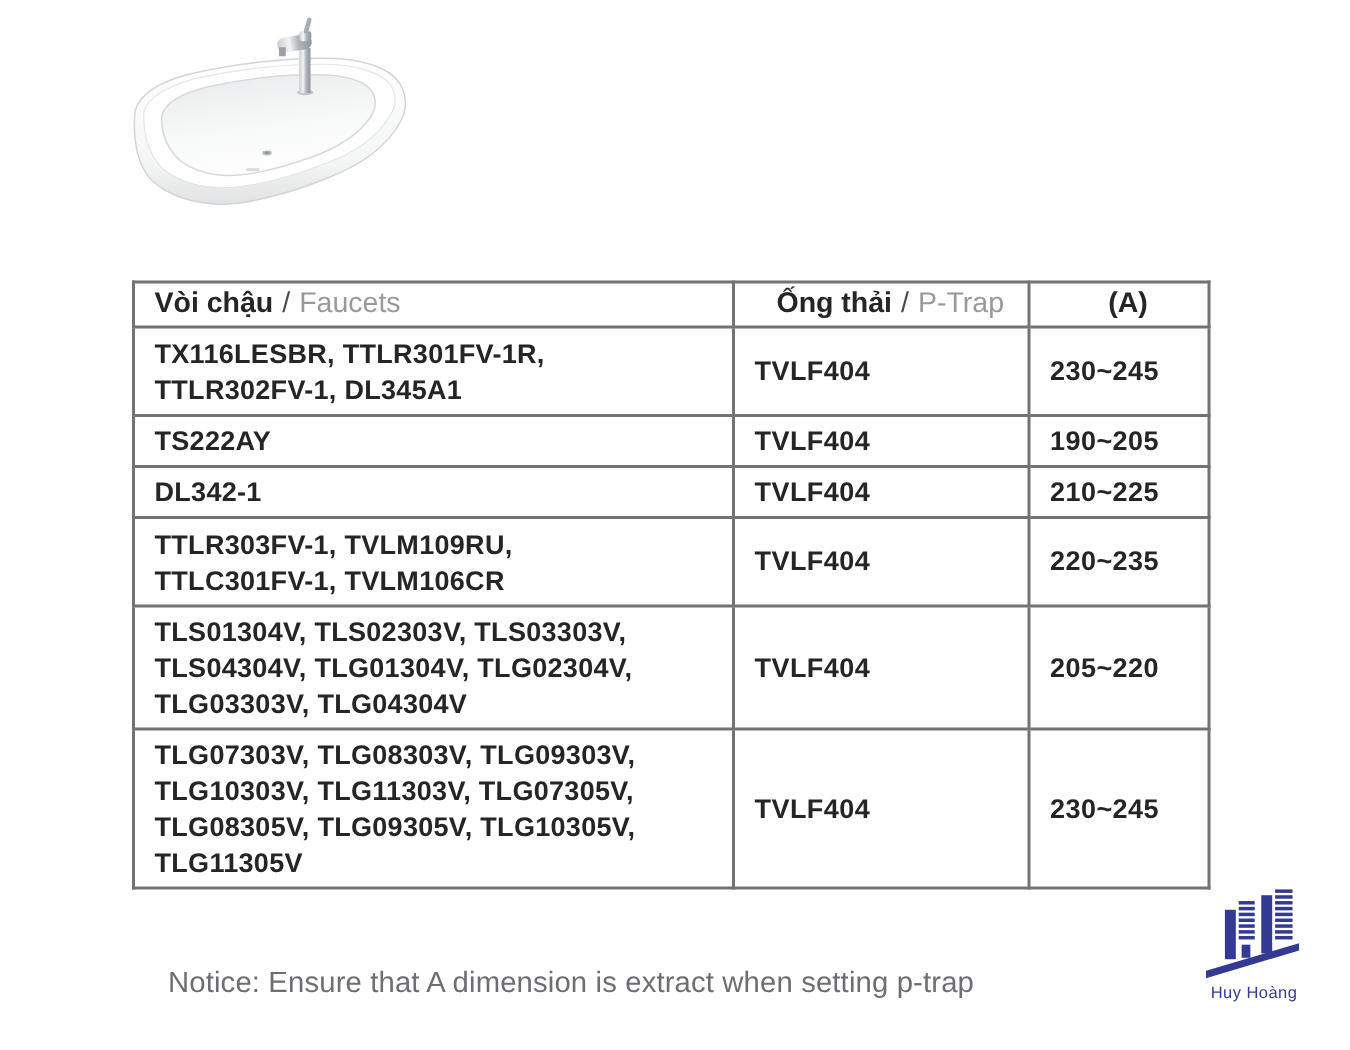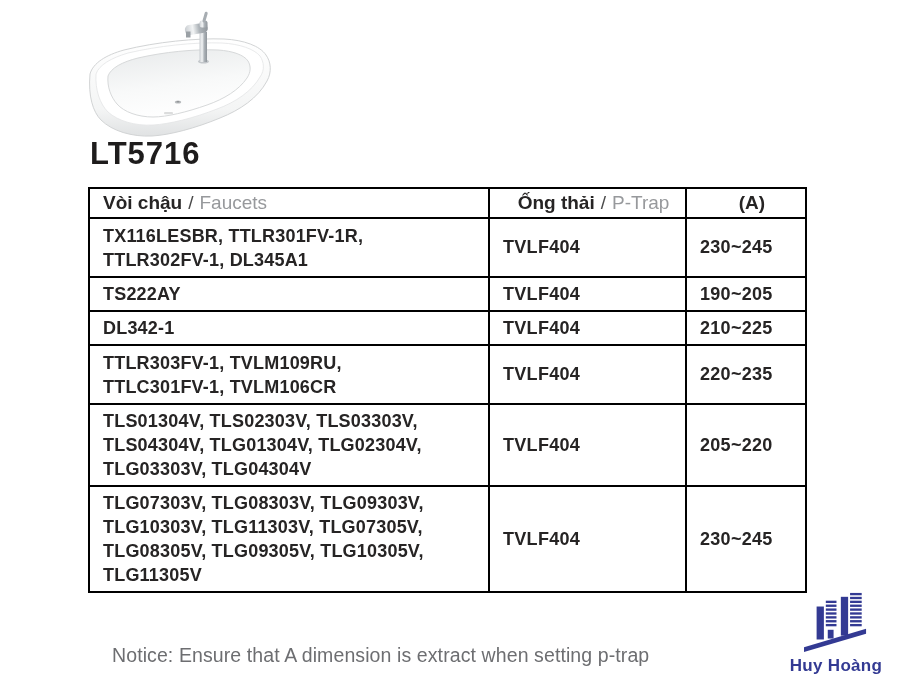--- a/index.html
+++ b/index.html
@@ -18,21 +18,21 @@
     position:absolute;left:90px;top:136px;
     font-size:31px;font-weight:700;color:#1e1c1c;letter-spacing:1px;
   }
 
   
   table.spec{
     position:absolute;left:88px;top:187px;width:717px;
     border-collapse:collapse;table-layout:fixed;
   }
   table.spec th,table.spec td{
-    border:2px solid #000000;vertical-align:middle;
+    border:2px solid #737373;vertical-align:middle;
     color:#262424;overflow:hidden;padding-left:13px;
   }
   table.spec thead tr{height:30px;}
   th.c1{text-align:left;padding-left:12px;font-size:19px;font-weight:400;}
   th.c2{text-align:center;font-size:19px;font-weight:400;margin-top:42px;}
   th.c3{text-align:center;font-size:19px;font-weight:700;}
   .hvi{font-weight:700;color:#262424;}
   .hsep{font-weight:400;color:#4a4a4a;margin:0 6px;}
   .hen{font-weight:400;color:#97999c;}
 
@@ -56,21 +56,21 @@
   }
   .note-en{
     position:absolute;left:92px;top:644px;
     font-size:19.5px;font-weight:400;color:#6d6e71;letter-spacing:0.1px;margin-left:20px;
   }
 
   
   .brand{position:absolute;left:786px;top:592px;width:100px;text-align:center;}
   .brand-icon{display:block;margin:0 auto 2px auto;width:64px;height:62px;}
   .brand-name{
-    font-size:17px;font-weight:700;color:#333a93;letter-spacing:0.3px;
+    font-size:11px;font-weight:400;color:#333a93;letter-spacing:0.3px;
     white-space:nowrap;
   }
 </style>
 </head>
 <body>
 
 <div class="page">
 
   <svg class="sink-svg" viewBox="0 0 190 136" aria-hidden="true">
     <defs>
@@ -116,21 +116,20 @@
         <rect x="99" y="20" width="23" height="10" rx="4.5" fill="url(#chrome)"></rect>
       </g>
       <rect x="100" y="27.5" width="4.5" height="6" fill="#9aa0a5"></rect>
       <rect x="113.5" y="16.5" width="8" height="7" rx="2.5" fill="url(#chrome)"></rect>
       <g transform="rotate(16 118 18)">
         <rect x="116.2" y="7.5" width="3" height="11" rx="1.5" fill="#a7adb2"></rect>
       </g>
     </g>
   </svg>
 
-  <div class="product-code">LT5716</div>
 
   <table class="spec">
     <colgroup>
         <col style="width:400px">
         <col style="width:197px">
         <col style="width:120px">
       </colgroup>
     <thead>
       <tr>
         <th class="c1">

